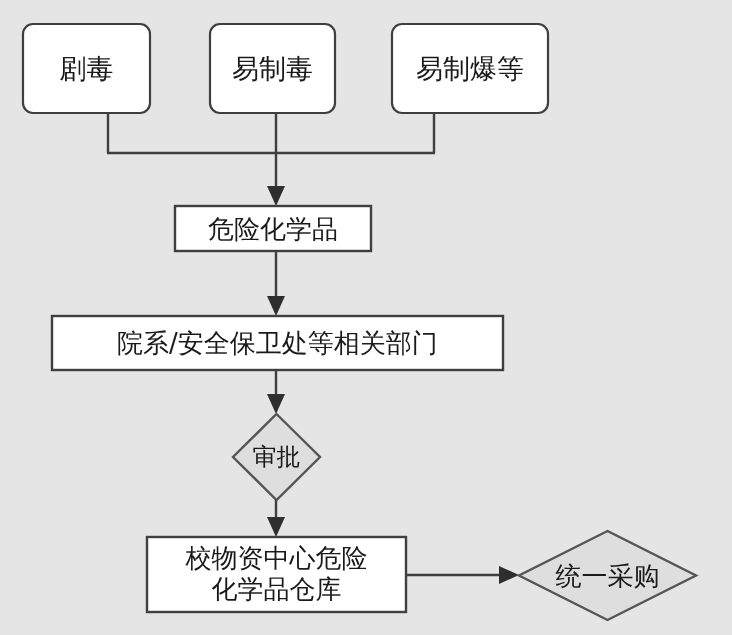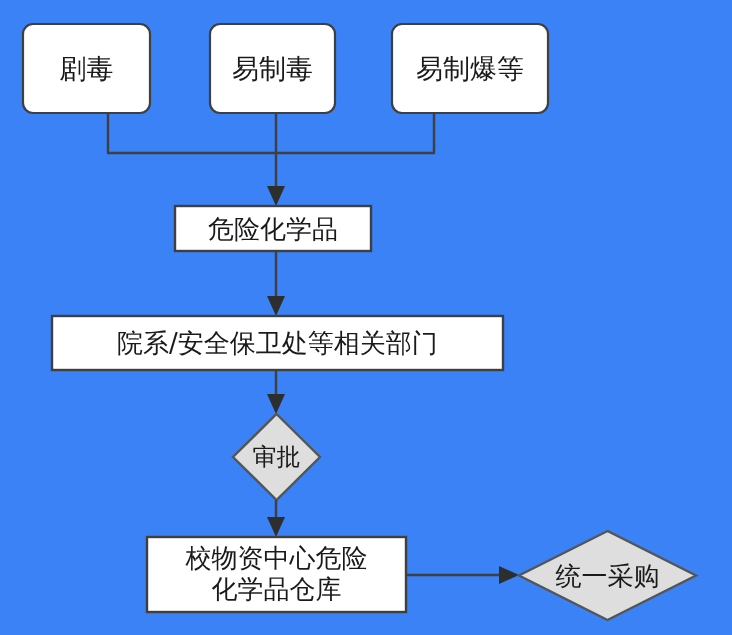--- a/index.html
+++ b/index.html
@@ -7,21 +7,21 @@
     padding: 0;
     background: #ffffff;
   }
   body {
     font-family: "DejaVu Sans", "Liberation Sans", sans-serif;
   }
   #canvas {
     position: relative;
     width: 732px;
     height: 635px;
-    background: #3b82f6;
+    background: #e5e5e5;
     overflow: hidden;
   }
   #flow-svg {
     position: absolute;
     left: 0;
     top: 0;
     width: 732px;
     height: 635px;
   }
   .node-label {

